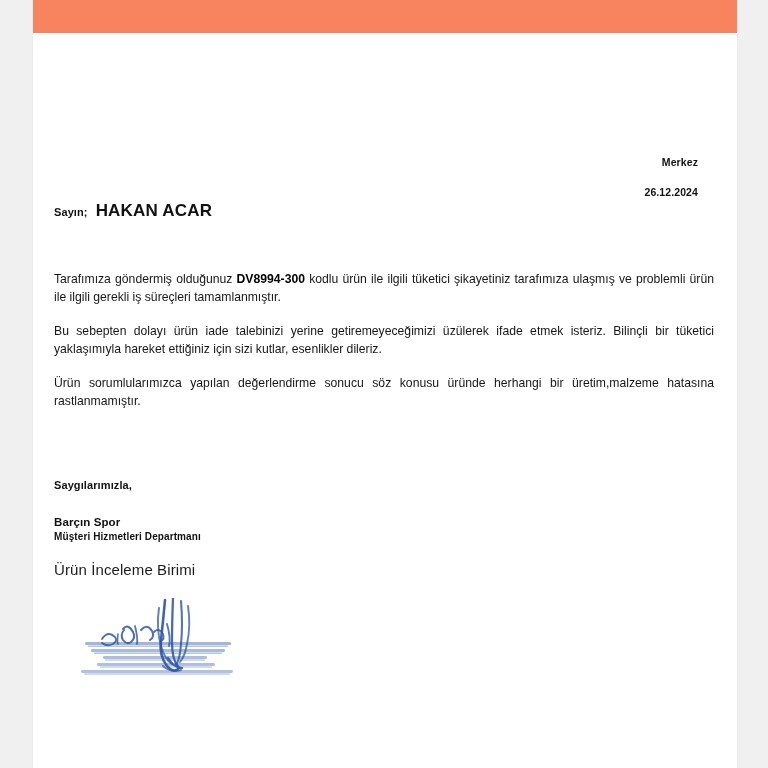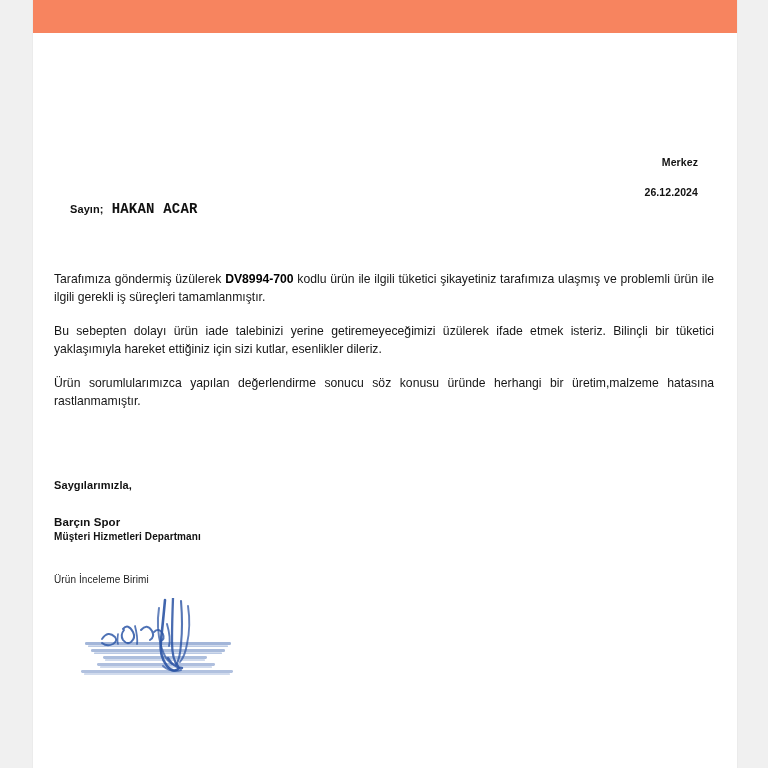--- a/index.html
+++ b/index.html
@@ -67,35 +67,33 @@
   }
 
   
   .salutation {
     position: absolute;
     left: 21px;
     top: 168px;
     display: flex;
     align-items: baseline;
     white-space: nowrap;
-    margin-left: 16px;
   }
   .sal-prefix {
     font-size: 11px;
     font-weight: bold;
     color: #111111;
     letter-spacing: 0.1px;
   }
   .sal-name {
-    font-size: 14px;
+    font-size: 17px;
     font-weight: bold;
     color: #111111;
     margin-left: 8px;
     letter-spacing: 0.2px;
-    font-family: Liberation Mono, monospace;
   }
 
   
   .body-block {
     position: absolute;
     left: 21px;
     top: 238px;
     width: 660px;
   }
   .para {
@@ -133,22 +131,22 @@
     letter-spacing: 0.1px;
   }
   .closing-dept {
     font-size: 10px;
     font-weight: bold;
     color: #111111;
     line-height: 14.5px;
     letter-spacing: 0.1px;
   }
   .closing-unit {
-    margin-top: 30px;
-    font-size: 10px;
+    margin-top: 17px;
+    font-size: 15px;
     font-weight: normal;
     color: #1c1c1c;
     letter-spacing: 0.1px;
   }
 
   
   .stamp-area {
     position: absolute;
     left: 22px;
     top: 565px;
@@ -183,21 +181,21 @@
       <div class="meta-branch">Merkez</div>
       <div class="meta-date">26.12.2024</div>
     </div>
 
     <div class="salutation">
       <span class="sal-prefix">Sayın;</span>
       <span class="sal-name">HAKAN ACAR</span>
     </div>
 
     <div class="body-block">
-      <p class="para"><span>Tarafımıza göndermiş üzülerek </span><b>DV8994-700</b><span> kodlu ürün ile ilgili tüketici şikayetiniz tarafımıza ulaşmış ve problemli ürün ile ilgili gerekli iş süreçleri tamamlanmıştır.</span></p>
+      <p class="para"><span>Tarafımıza göndermiş olduğunuz </span><b>DV8994-300</b><span> kodlu ürün ile ilgili tüketici şikayetiniz tarafımıza ulaşmış ve problemli ürün ile ilgili gerekli iş süreçleri tamamlanmıştır.</span></p>
 
       <p class="para">Bu sebepten dolayı ürün iade talebinizi yerine getiremeyeceğimizi üzülerek ifade etmek isteriz. Bilinçli bir tüketici yaklaşımıyla hareket ettiğiniz için sizi kutlar, esenlikler dileriz.</p>
 
       <p class="para">Ürün sorumlularımızca yapılan değerlendirme sonucu söz konusu üründe herhangi bir üretim,malzeme hatasına rastlanmamıştır.</p>
     </div>
 
     <div class="closing">
       <div class="closing-regards">Saygılarımızla,</div>
       <div class="closing-company">Barçın Spor</div>
       <div class="closing-dept">Müşteri Hizmetleri Departmanı</div>

